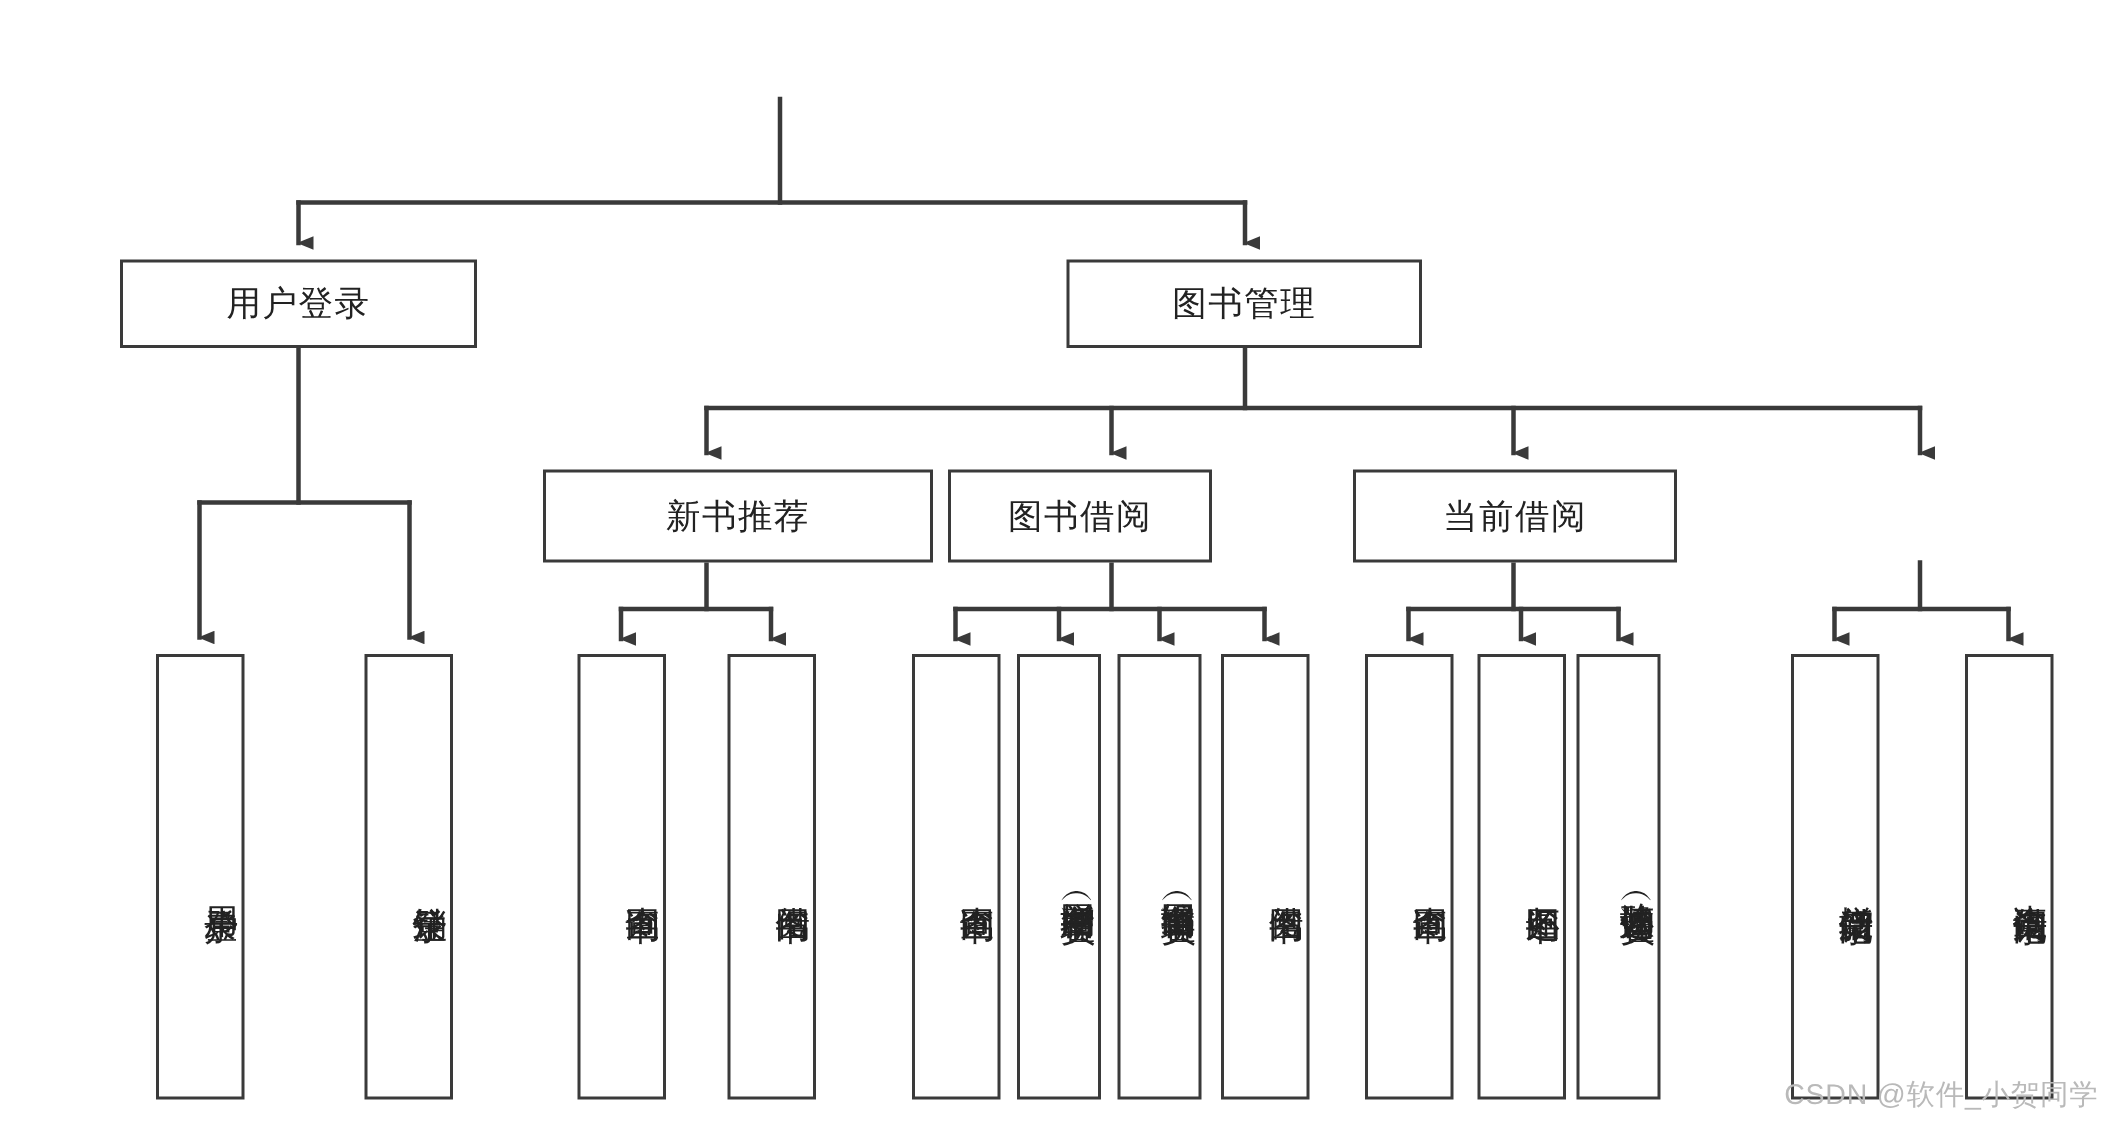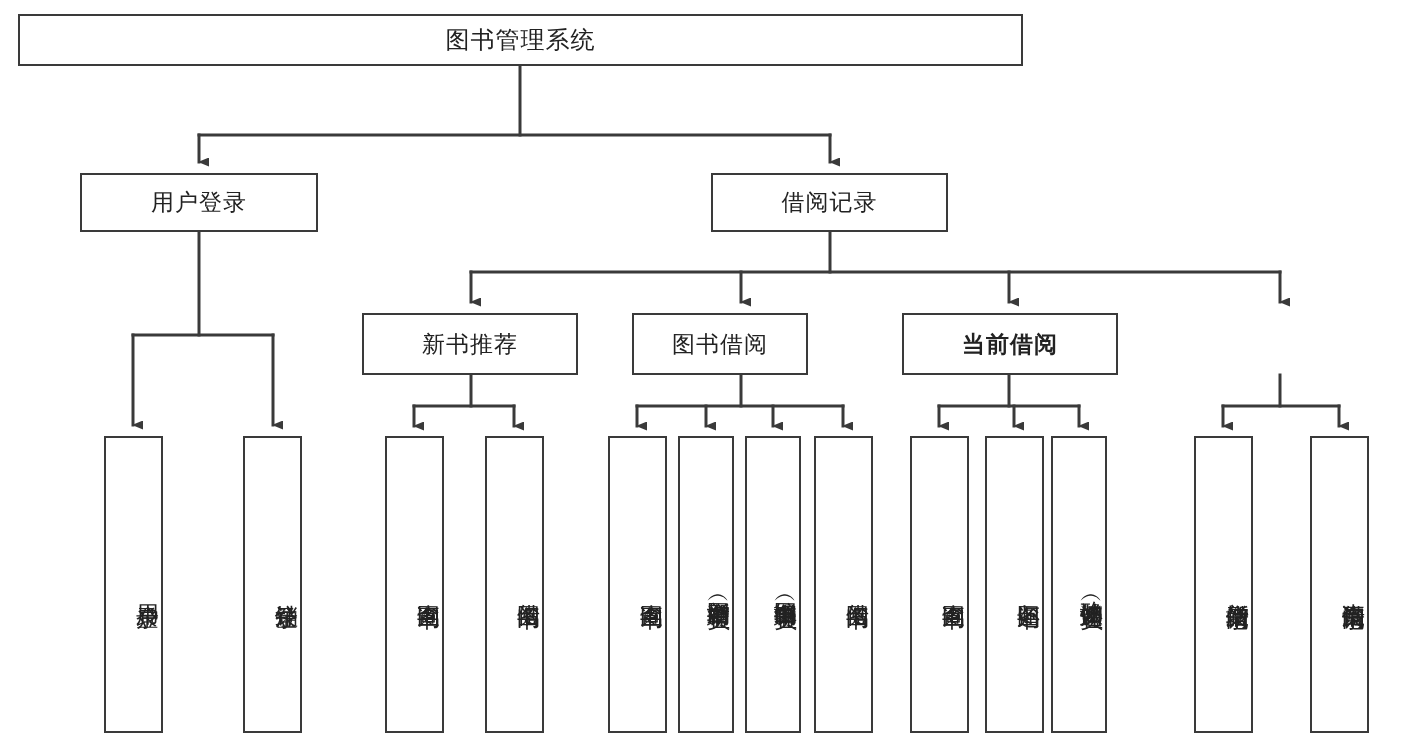--- a/index.html
+++ b/index.html
@@ -123,38 +123,35 @@
       <path d="M1014,406 L1014,426" marker-end="url(#arrowhead)"></path>
       <path d="M1079,406 L1079,426" marker-end="url(#arrowhead)"></path>
 
       <path d="M1280,375 L1280,406"></path>
       <path d="M1223,406 L1339,406"></path>
       <path d="M1223,406 L1223,426" marker-end="url(#arrowhead)"></path>
       <path d="M1339,406 L1339,426" marker-end="url(#arrowhead)"></path>
     </g>
   </svg>
 
-  <div class="node horizontal" id="root-node" style="left: 18px; top: 14px; width: 1005px; height: 52px;">
-    <span class="node-label">图书管理系统</span>
-  </div>
 
   <div class="node horizontal" style="left: 80px; top: 173px; width: 238px; height: 59px;">
     <span class="node-label">用户登录</span>
   </div>
   <div class="node horizontal" style="left: 711px; top: 173px; width: 237px; height: 59px;">
-    <span class="node-label">借阅记录</span>
+    <span class="node-label">图书管理</span>
   </div>
 
-  <div class="node horizontal" style="left: 362px; top: 313px; width: 216px; height: 62px;">
+  <div class="node horizontal" style="left: 362px; top: 313px; width: 260px; height: 62px;">
     <span class="node-label">新书推荐</span>
   </div>
   <div class="node horizontal" style="left: 632px; top: 313px; width: 176px; height: 62px;">
     <span class="node-label">图书借阅</span>
   </div>
-  <div class="node horizontal" style="left: 902px; top: 313px; width: 216px; height: 62px; font-weight: bold;">
+  <div class="node horizontal" style="left: 902px; top: 313px; width: 216px; height: 62px;">
     <span class="node-label">当前借阅</span>
   </div>
 
   <div class="node vertical" style="left: 104px; top: 436px; width: 59px; height: 297px;">
     <span class="node-label">用户登录</span>
   </div>
   <div class="node vertical" style="left: 243px; top: 436px; width: 59px; height: 297px;">
     <span class="node-label">注销登录</span>
   </div>
   <div class="node vertical" style="left: 385px; top: 436px; width: 59px; height: 297px;">
@@ -184,14 +181,15 @@
   <div class="node vertical" style="left: 1051px; top: 436px; width: 56px; height: 297px;">
     <span class="node-label">确认归还（管理员）</span>
   </div>
   <div class="node vertical" style="left: 1194px; top: 436px; width: 59px; height: 297px;">
     <span class="node-label">新增借阅记录</span>
   </div>
   <div class="node vertical" style="left: 1310px; top: 436px; width: 59px; height: 297px;">
     <span class="node-label">查询借阅记录</span>
   </div>
 
+  <div id="watermark">CSDN @软件_小贺同学</div>
 
 </div>
 
 </body></html>

